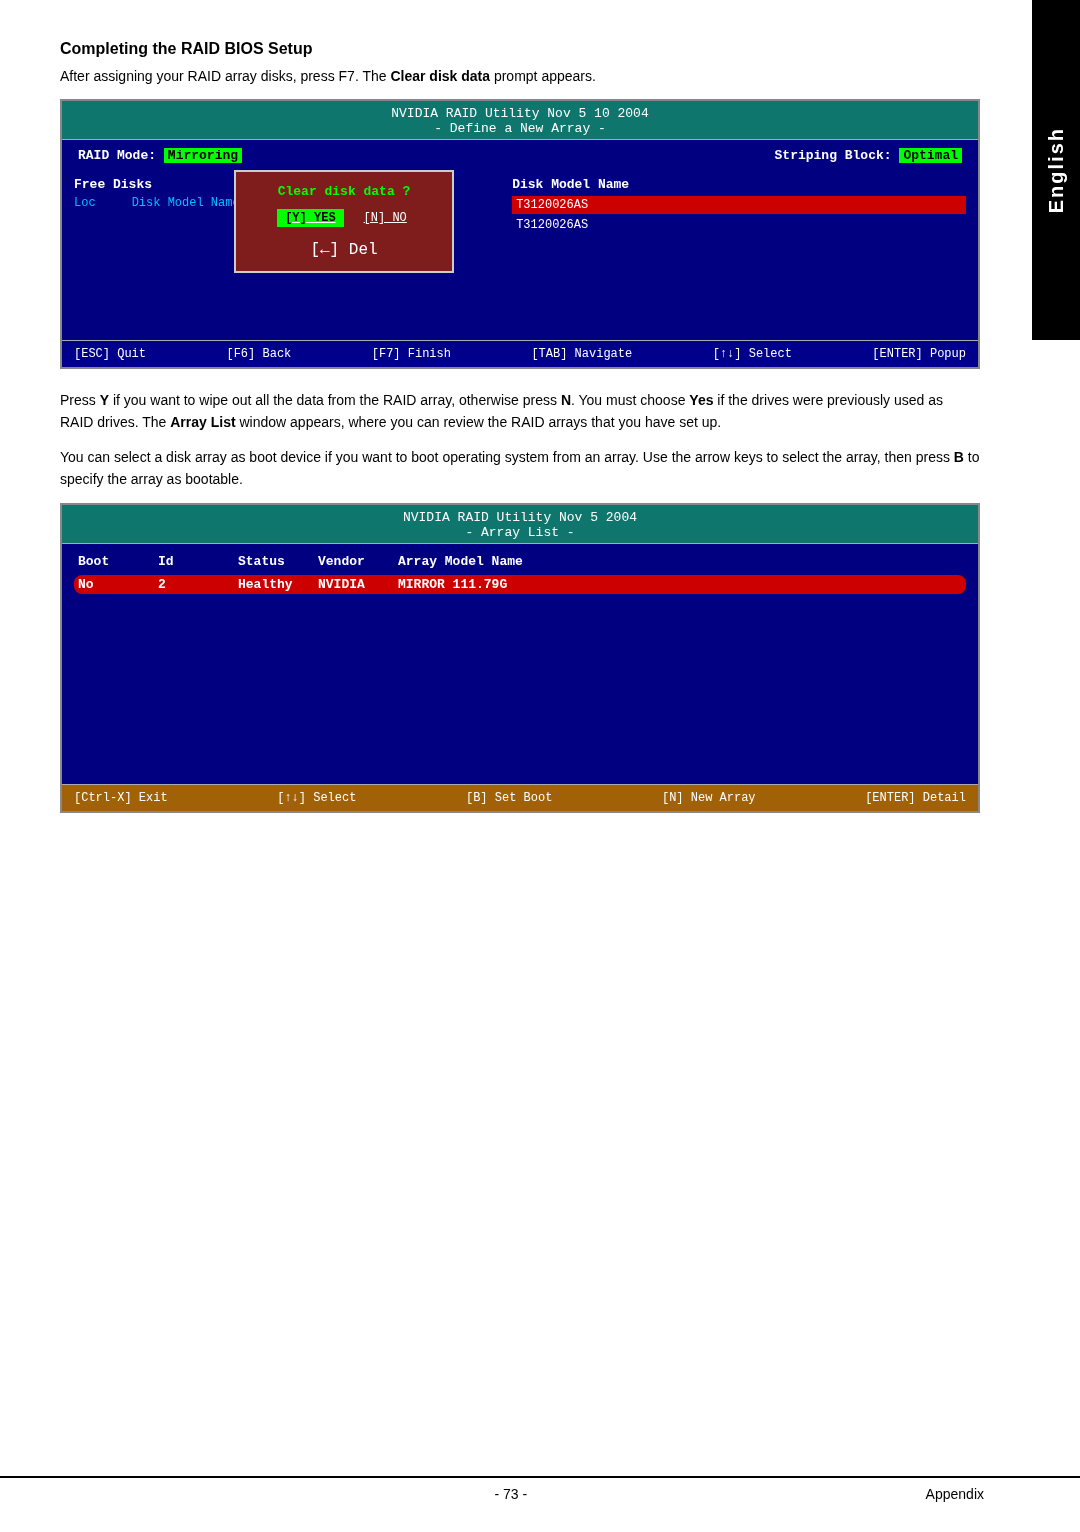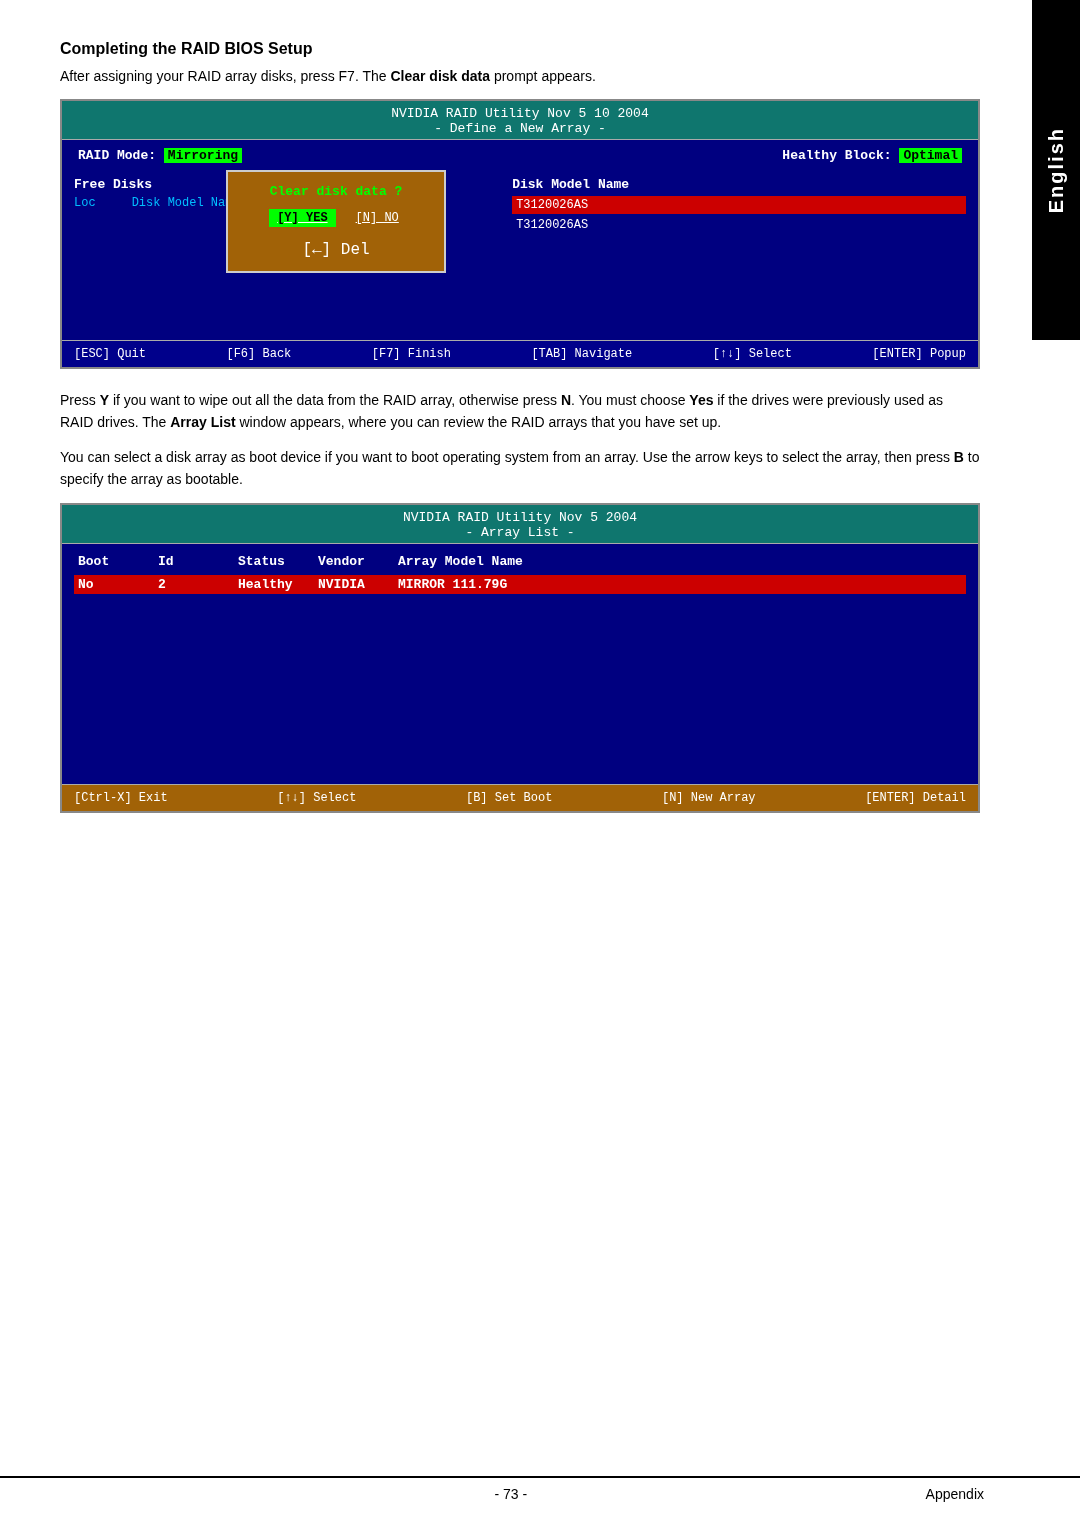--- a/index.html
+++ b/index.html
@@ -128,22 +128,22 @@
     .bios-col-subheader {
       color: #00bfff;
       font-size: 12px;
       margin-bottom: 6px;
     }
 
     
     .dialog-overlay {
       position: absolute;
       top: 30px;
-      left: 164px;
-      background: #a16207;
+      left: 172px;
+      background: #7f1d1d;
       border: 2px solid #ccc;
       padding: 12px 20px;
       min-width: 220px;
       z-index: 10;
     }
     .dialog-title {
       color: #00ff00;
       font-weight: bold;
       text-align: center;
       margin-bottom: 10px;
@@ -240,20 +240,21 @@
     .bios2-col-h-wide {
       min-width: 200px;
       padding: 0 4px;
     }
 
     .bios2-data-row {
       display: flex;
       background: #cc0000;
       color: #fff;
       margin-bottom: 2px;
+      border-radius: 8px;
     }
     .bios2-cell {
       min-width: 80px;
       padding: 2px 4px;
       font-weight: bold;
     }
     .bios2-cell-wide {
       min-width: 200px;
       padding: 2px 4px;
       font-weight: bold;
@@ -314,21 +315,21 @@
       <div>- Define a New Array -</div>
     </div>
     <div class="bios-body">
 
       <div class="bios-row-mode">
         <div class="bios-raid-mode">
           <span>RAID Mode:</span>
           <span class="highlight">Mirroring</span>
         </div>
         <div class="bios-striping">
-          <span>Healthy Block:</span>
+          <span>Striping Block:</span>
           <span class="highlight">Optimal</span>
         </div>
       </div>
 
       <div class="bios-columns">
 
         <div class="bios-left-col">
           <div class="bios-col-header">
             <span>Free Disks</span>
           </div>

